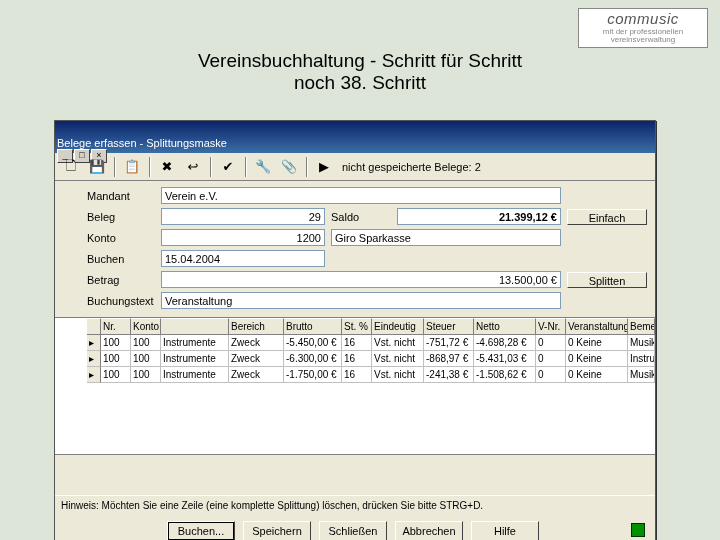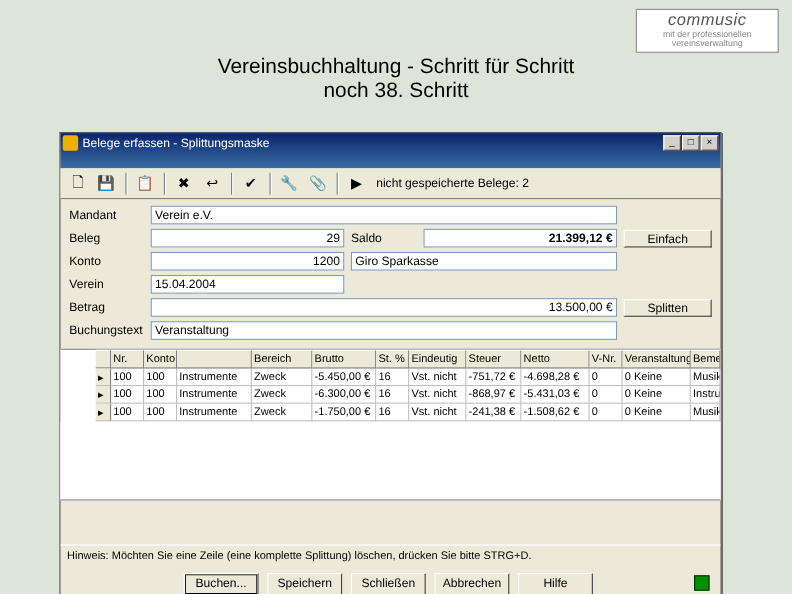--- a/index.html
+++ b/index.html
@@ -37,23 +37,24 @@
     top: 120px; left: 54px;
     width: 602px;
     background: #ece9d8;
     border: 1px solid #555;
     box-shadow: 1px 1px 0 #333;
   }
   .titlebar {
     background: linear-gradient(#0a246a,#3a6ea5);
     color: #fff;
     height: 18px;
-    display: flex; align-items: flex-end;
+    display: flex; align-items: flex-start;
     font-size: 11px;
     padding: 16px 2px;
+    flex-direction: column;
   }
   .titlebar .icon { width: 14px; height: 14px; background: #f0b000; margin-right: 4px; border-radius:2px;}
   .titlebar .title { flex: 1; }
   .winbtns { display: flex; gap: 1px; }
   .winbtn {
     width: 16px; height: 14px;
     background: #d4d0c8;
     border: 1px solid #fff;
     border-right-color:#404040; border-bottom-color:#404040;
     font-size: 9px; line-height: 11px; text-align: center;
@@ -76,20 +77,21 @@
   .sep { width:1px; height:20px; background:#808080; margin:0 3px; box-shadow:1px 0 #fff;}
   .infolabel { margin-left: 4px; font-size:11px; color:#000;}
   .form {
     padding: 6px 8px 4px 8px;
     display: grid;
     grid-template-columns: 68px 1fr 60px 1fr 80px;
     row-gap: 4px;
     column-gap: 6px;
     align-items: center;
     font-size: 11px;
+    margin-left: 24px;
   }
   .flabel { color:#000; }
   .input {
     height: 17px;
     background:#fff;
     border:1px solid #7f9db9;
     padding: 1px 3px;
     font-size:11px;
     display:flex; align-items:center;
   }
@@ -217,21 +219,21 @@
     <div class="input num" style="font-weight:normal;justify-content:flex-end">29</div>
     <div class="flabel">Saldo</div>
     <div class="input num">21.399,12 €</div>
     <div class="fbtn">Einfach</div>
 
     <div class="flabel">Konto</div>
     <div class="input" style="justify-content:flex-end;font-weight:normal">1200</div>
     <div class="input plain" style="grid-column:3/5">Giro Sparkasse</div>
     <div></div>
 
-    <div class="flabel">Verein</div>
+    <div class="flabel">Buchen</div>
     <div class="input plain">15.04.2004</div>
     <div></div>
       <div></div>
       <div></div>
 
     <div class="flabel">Betrag</div>
     <div class="input num" style="grid-column:2/5;font-weight:normal">13.500,00 €</div>
     <div class="fbtn">Splitten</div>
 
     <div class="flabel">Buchungstext</div>

